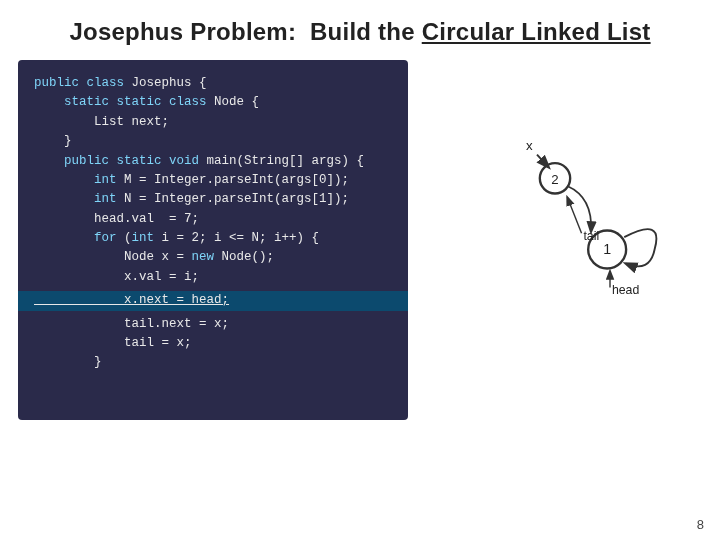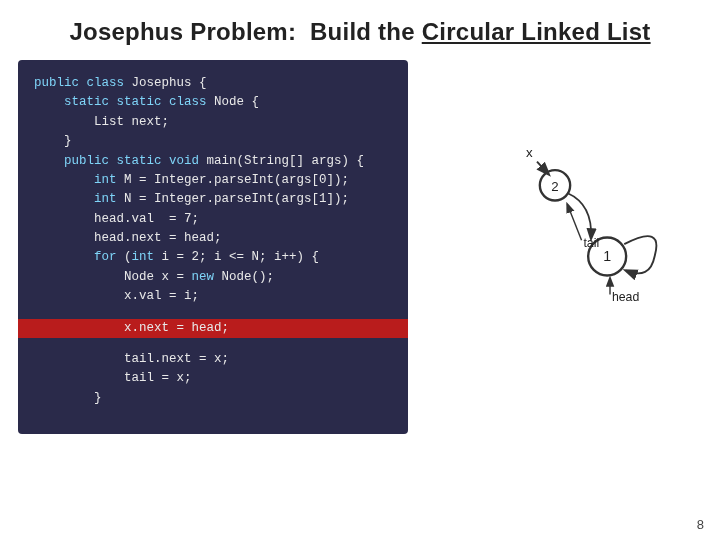--- a/index.html
+++ b/index.html
@@ -39,24 +39,25 @@
       min-width: 390px;
       max-width: 390px;
       line-height: 1.55;
       position: relative;
     }
     .code-line {
       white-space: pre;
       display: block;
     }
     .code-line.highlighted {
-      background: #b91c1c;
+      background: #0c4a6e;
       display: block;
-      margin: 12px -16px;
+      margin: 4px -16px;
       padding: 0 16px;
+      text-decoration: underline;
     }
     .kw { color: #7fd4f8; }
     .diagram-area {
       flex: 1;
       position: relative;
       min-height: 360px;
     }
     svg.diagram {
       position: absolute;
       top: 0; left: 0;
@@ -83,21 +84,20 @@
   <span class="code-line"><span class="kw">public</span> <span class="kw">class</span> Josephus {</span>
       <span class="code-line">    <span class="kw">static</span> <span class="kw">static</span> <span class="kw">class</span> Node {</span>
       <span class="code-line">        List next;</span>
       <span class="code-line">    }</span>
       <span class="code-line"></span>
       <span class="code-line">    <span class="kw">public</span> <span class="kw">static</span> <span class="kw">void</span> main(String[] args) {</span>
       <span class="code-line">        <span class="kw">int</span> M = Integer.parseInt(args[0]);</span>
       <span class="code-line">        <span class="kw">int</span> N = Integer.parseInt(args[1]);</span>
       <span class="code-line"></span>
       <span class="code-line">        head.val  = 7;</span>
-      <span class="code-line">        head.next = head;</span>
       <span class="code-line"></span>
       <span class="code-line">        <span class="kw">for</span> (<span class="kw">int</span> i = 2; i &lt;= N; i++) {</span>
       <span class="code-line">            Node x = <span class="kw">new</span> Node();</span>
       <span class="code-line">            x.val = i;</span>
       <span class="code-line highlighted">            x.next = head;</span>
       <span class="code-line">            tail.next = x;</span>
       <span class="code-line">            tail = x;</span>
       <span class="code-line">        }</span>
     </div>
   <div class="diagram-area">

